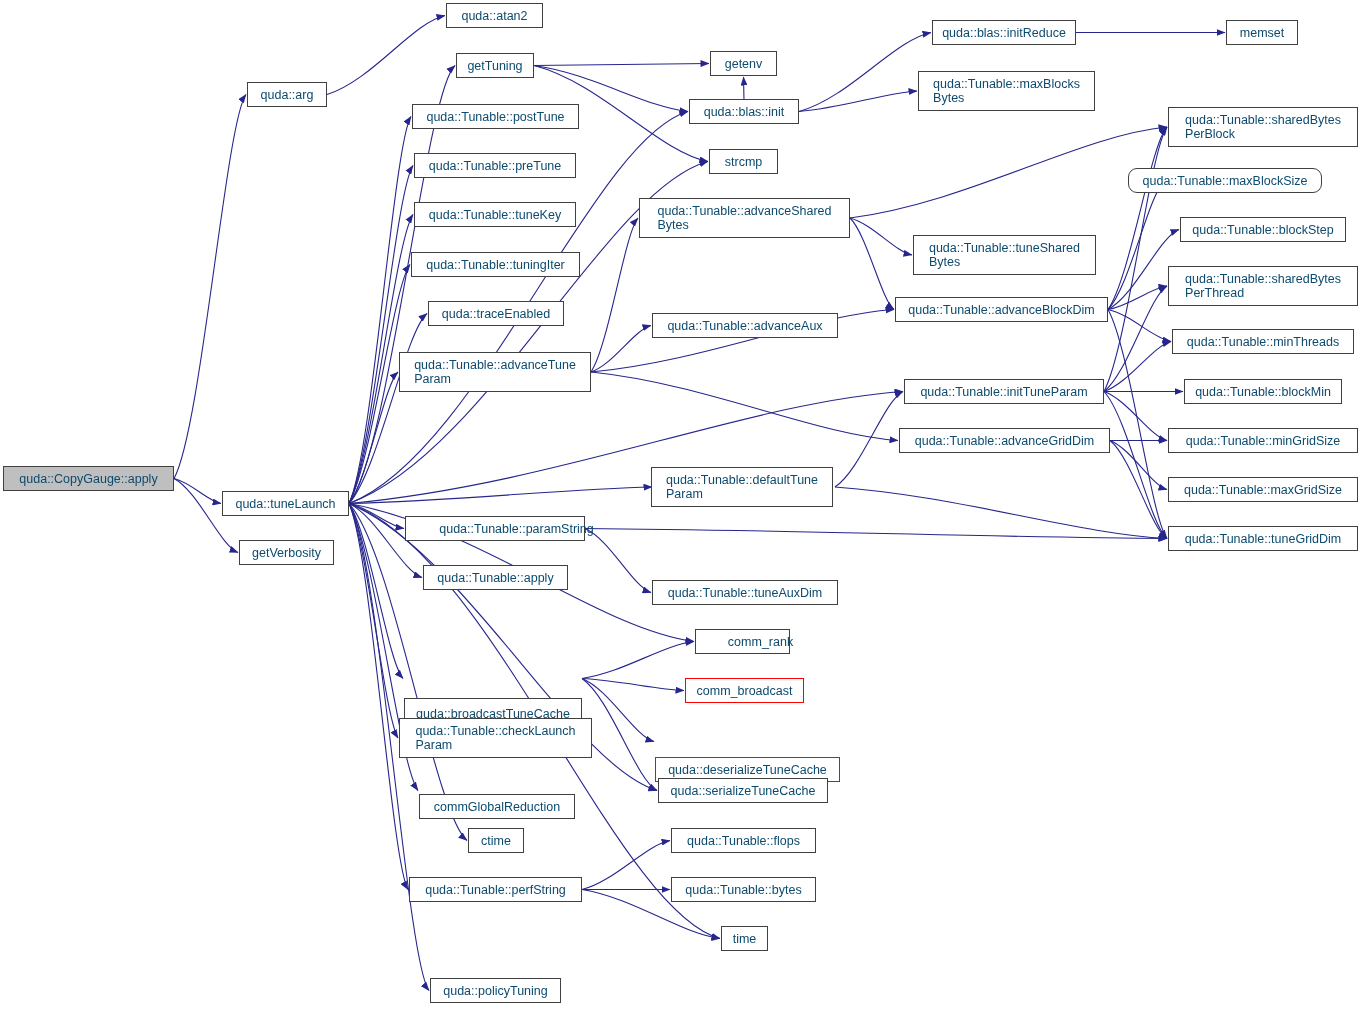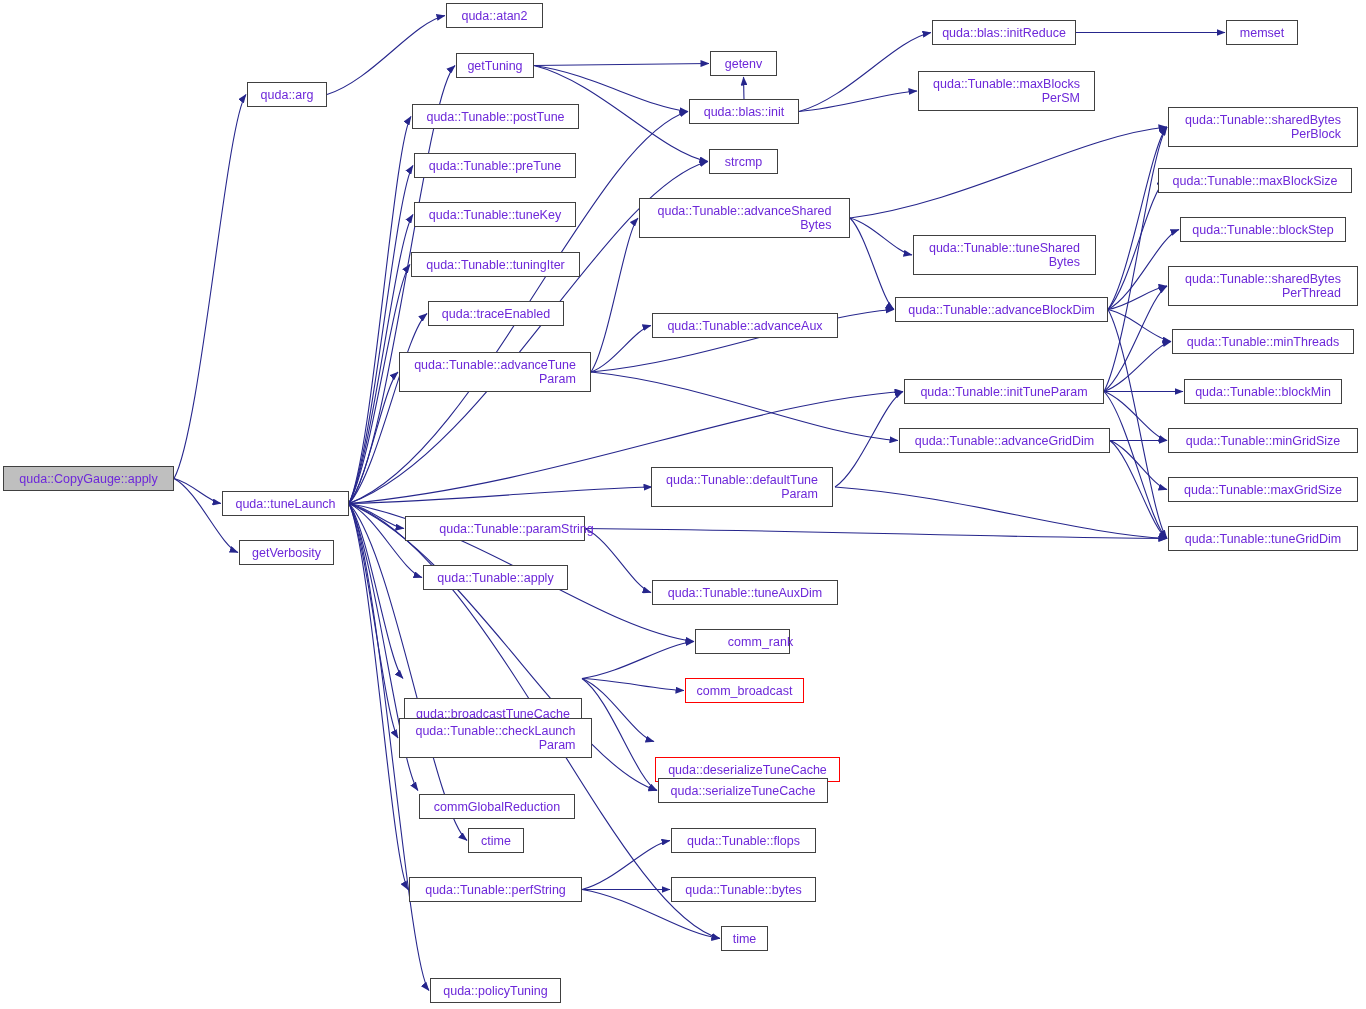--- a/index.html
+++ b/index.html
@@ -22,24 +22,24 @@
     width: 1366px;
     height: 1009px;
     pointer-events: none;
   }
   .node {
     position: absolute;
     box-sizing: border-box;
     display: flex;
     align-items: center;
     justify-content: center;
-    text-align: right;
+    text-align: left;
     background: #ffffff;
     border: 1px solid #404040;
-    color: #6d28d9;
+    color: #0c4a6e;
     font-size: 12.5px;
     line-height: 14px;
     letter-spacing: 0px;
     white-space: pre-line;
     z-index: 5;
   }
   .node.root {
     background: #bfbfbf;
     border: 1px solid #404040;
   }
@@ -130,34 +130,34 @@
       <div class="node root" style="left: 3px; top: 466px; width: 171px; height: 25px;">quda::CopyGauge::apply</div>
       <div class="node" style="left: 446px; top: 3px; width: 97px; height: 25px;">quda::atan2</div>
       <div class="node" style="left: 247px; top: 82px; width: 80px; height: 25px;">quda::arg</div>
       <div class="node" style="left: 456px; top: 53px; width: 78px; height: 25px;">getTuning</div>
       <div class="node" style="left: 710px; top: 51px; width: 67px; height: 25px;">getenv</div>
       <div class="node" style="left: 689px; top: 99px; width: 110px; height: 25px;">quda::blas::init</div>
       <div class="node" style="left: 709px; top: 149px; width: 69px; height: 25px;">strcmp</div>
       <div class="node" style="left: 932px; top: 20px; width: 144px; height: 25px;">quda::blas::initReduce</div>
       <div class="node" style="left: 1226px; top: 20px; width: 72px; height: 25px;">memset</div>
       <div class="node" style="left: 918px; top: 71px; width: 177px; height: 40px;">quda::Tunable::maxBlocks
-PerSM</div>
+Bytes</div>
       <div class="node" style="left: 412px; top: 104px; width: 167px; height: 25px;">quda::Tunable::postTune</div>
       <div class="node" style="left: 414px; top: 153px; width: 162px; height: 25px;">quda::Tunable::preTune</div>
       <div class="node" style="left: 414px; top: 202px; width: 162px; height: 25px;">quda::Tunable::tuneKey</div>
       <div class="node" style="left: 411px; top: 252px; width: 169px; height: 25px;">quda::Tunable::tuningIter</div>
       <div class="node" style="left: 428px; top: 301px; width: 136px; height: 25px;">quda::traceEnabled</div>
       <div class="node" style="left: 639px; top: 198px; width: 211px; height: 40px;">quda::Tunable::advanceShared
 Bytes</div>
       <div class="node" style="left: 913px; top: 235px; width: 183px; height: 40px;">quda::Tunable::tuneShared
 Bytes</div>
       <div class="node" style="left: 895px; top: 297px; width: 213px; height: 25px;">quda::Tunable::advanceBlockDim</div>
       <div class="node" style="left: 1168px; top: 107px; width: 190px; height: 40px;">quda::Tunable::sharedBytes
 PerBlock</div>
-      <div class="node" style="left: 1158px; top: 168px; width: 194px; height: 25px;">quda::Tunable::maxBlockSize</div>
+      <div class="node" style="left: 1128px; top: 168px; width: 194px; height: 25px; border-radius: 9px;">quda::Tunable::maxBlockSize</div>
       <div class="node" style="left: 1180px; top: 217px; width: 166px; height: 25px;">quda::Tunable::blockStep</div>
       <div class="node" style="left: 1168px; top: 266px; width: 190px; height: 40px;">quda::Tunable::sharedBytes
 PerThread</div>
       <div class="node" style="left: 1172px; top: 329px; width: 182px; height: 25px;">quda::Tunable::minThreads</div>
       <div class="node" style="left: 652px; top: 313px; width: 186px; height: 25px;">quda::Tunable::advanceAux</div>
       <div class="node" style="left: 399px; top: 352px; width: 192px; height: 40px;">quda::Tunable::advanceTune
 Param</div>
       <div class="node" style="left: 904px; top: 379px; width: 200px; height: 25px;">quda::Tunable::initTuneParam</div>
       <div class="node" style="left: 1184px; top: 379px; width: 158px; height: 25px;">quda::Tunable::blockMin</div>
       <div class="node" style="left: 899px; top: 428px; width: 211px; height: 25px;">quda::Tunable::advanceGridDim</div>

